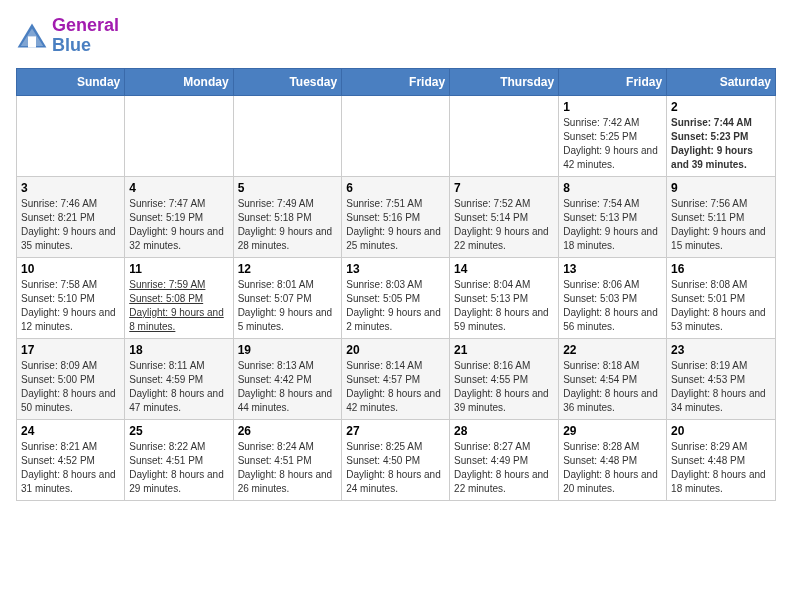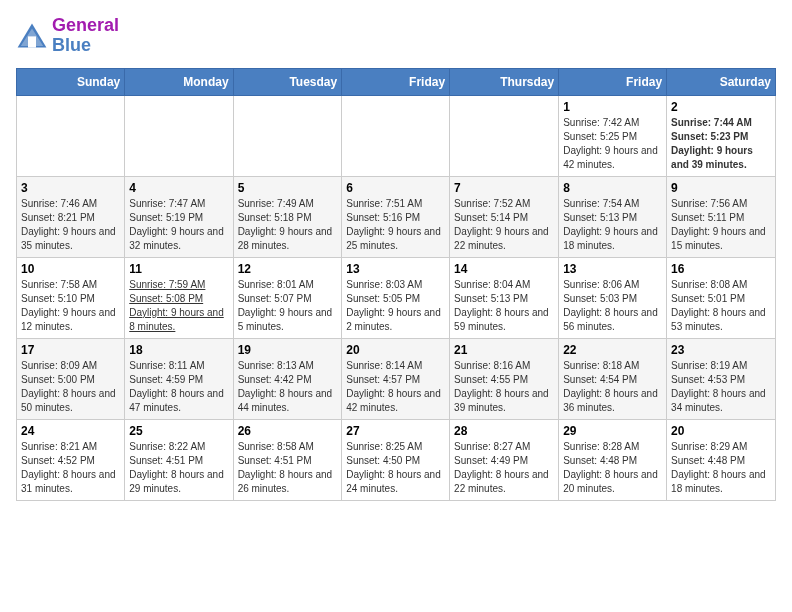--- a/index.html
+++ b/index.html
@@ -282,21 +282,21 @@
 Daylight: 8 hours and 31 minutes.</div>
         </td>
         <td>
           <span class="day-num">25</span>
           <div class="day-info" style="white-space: pre-line;">Sunrise: 8:22 AM
 Sunset: 4:51 PM
 Daylight: 8 hours and 29 minutes.</div>
         </td>
         <td>
           <span class="day-num">26</span>
-          <div class="day-info" style="white-space: pre-line;">Sunrise: 8:58 AM
+          <div class="day-info" style="white-space: pre-line;">Sunrise: 8:24 AM
 Sunset: 4:51 PM
 Daylight: 8 hours and 26 minutes.</div>
         </td>
         <td>
           <span class="day-num">27</span>
           <div class="day-info" style="white-space: pre-line;">Sunrise: 8:25 AM
 Sunset: 4:50 PM
 Daylight: 8 hours and 24 minutes.</div>
         </td>
         <td>

